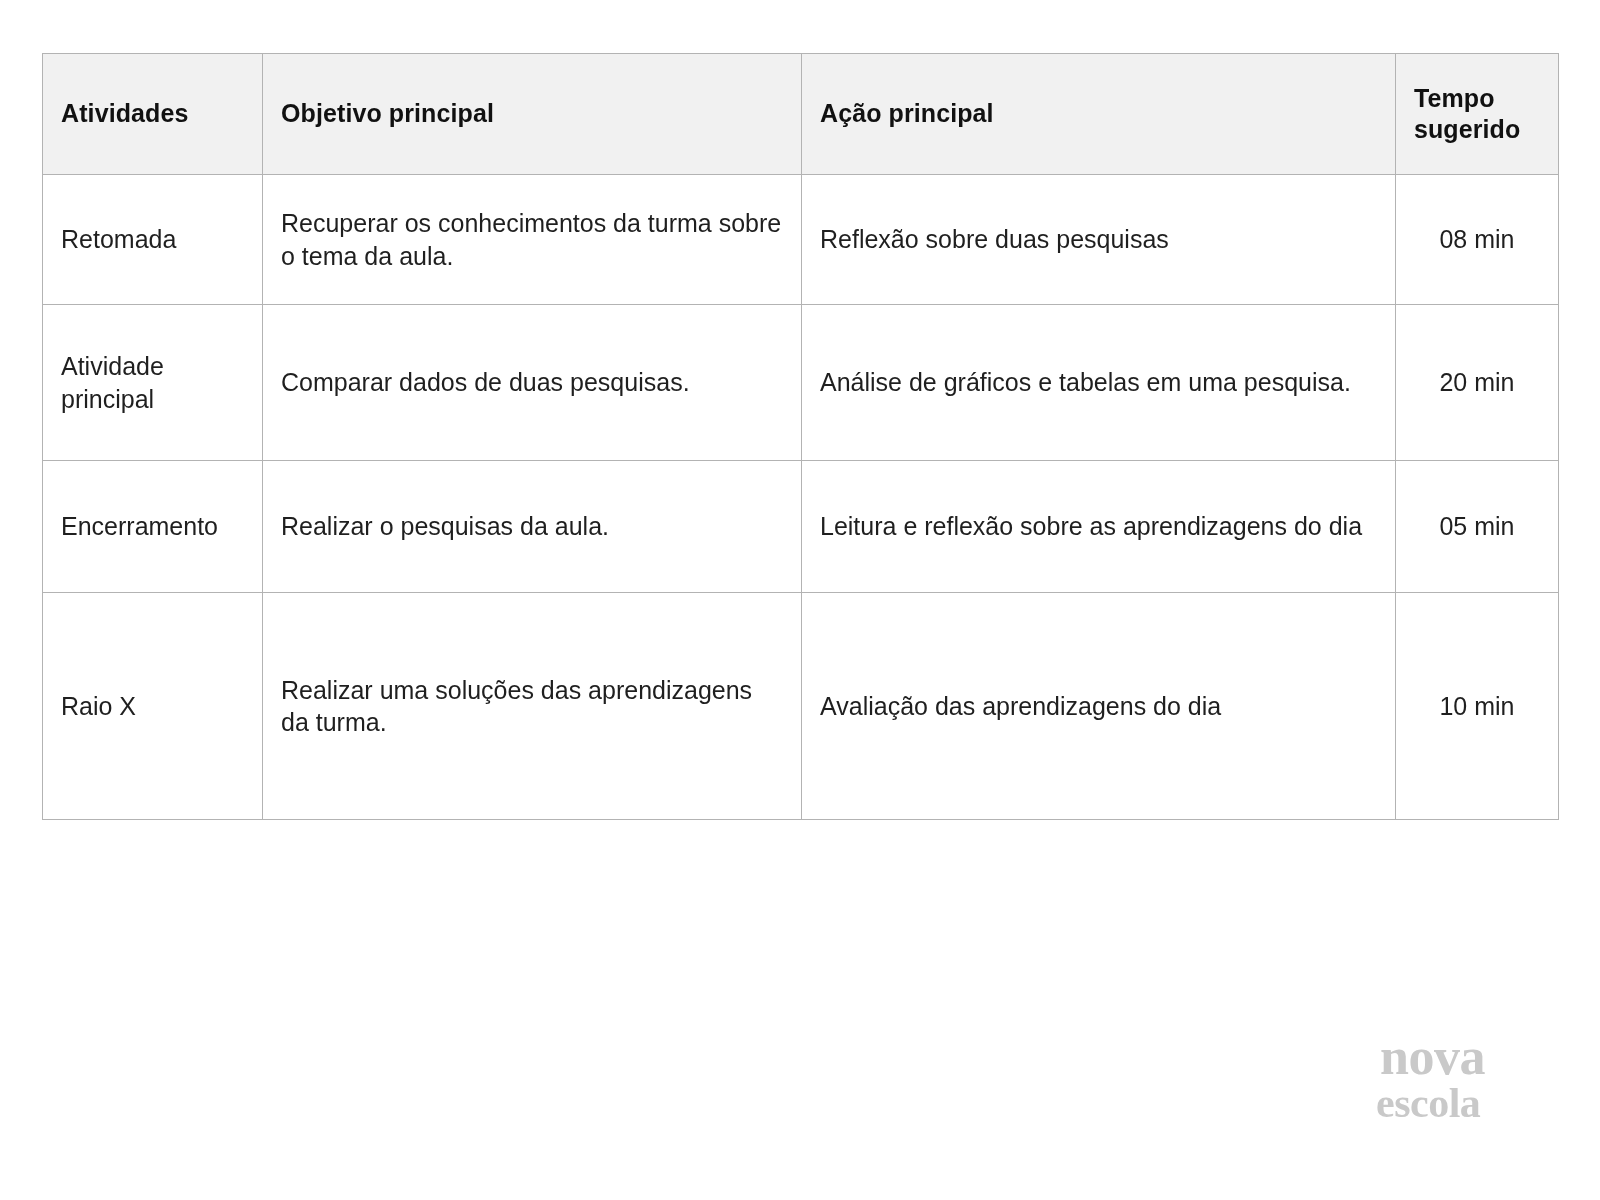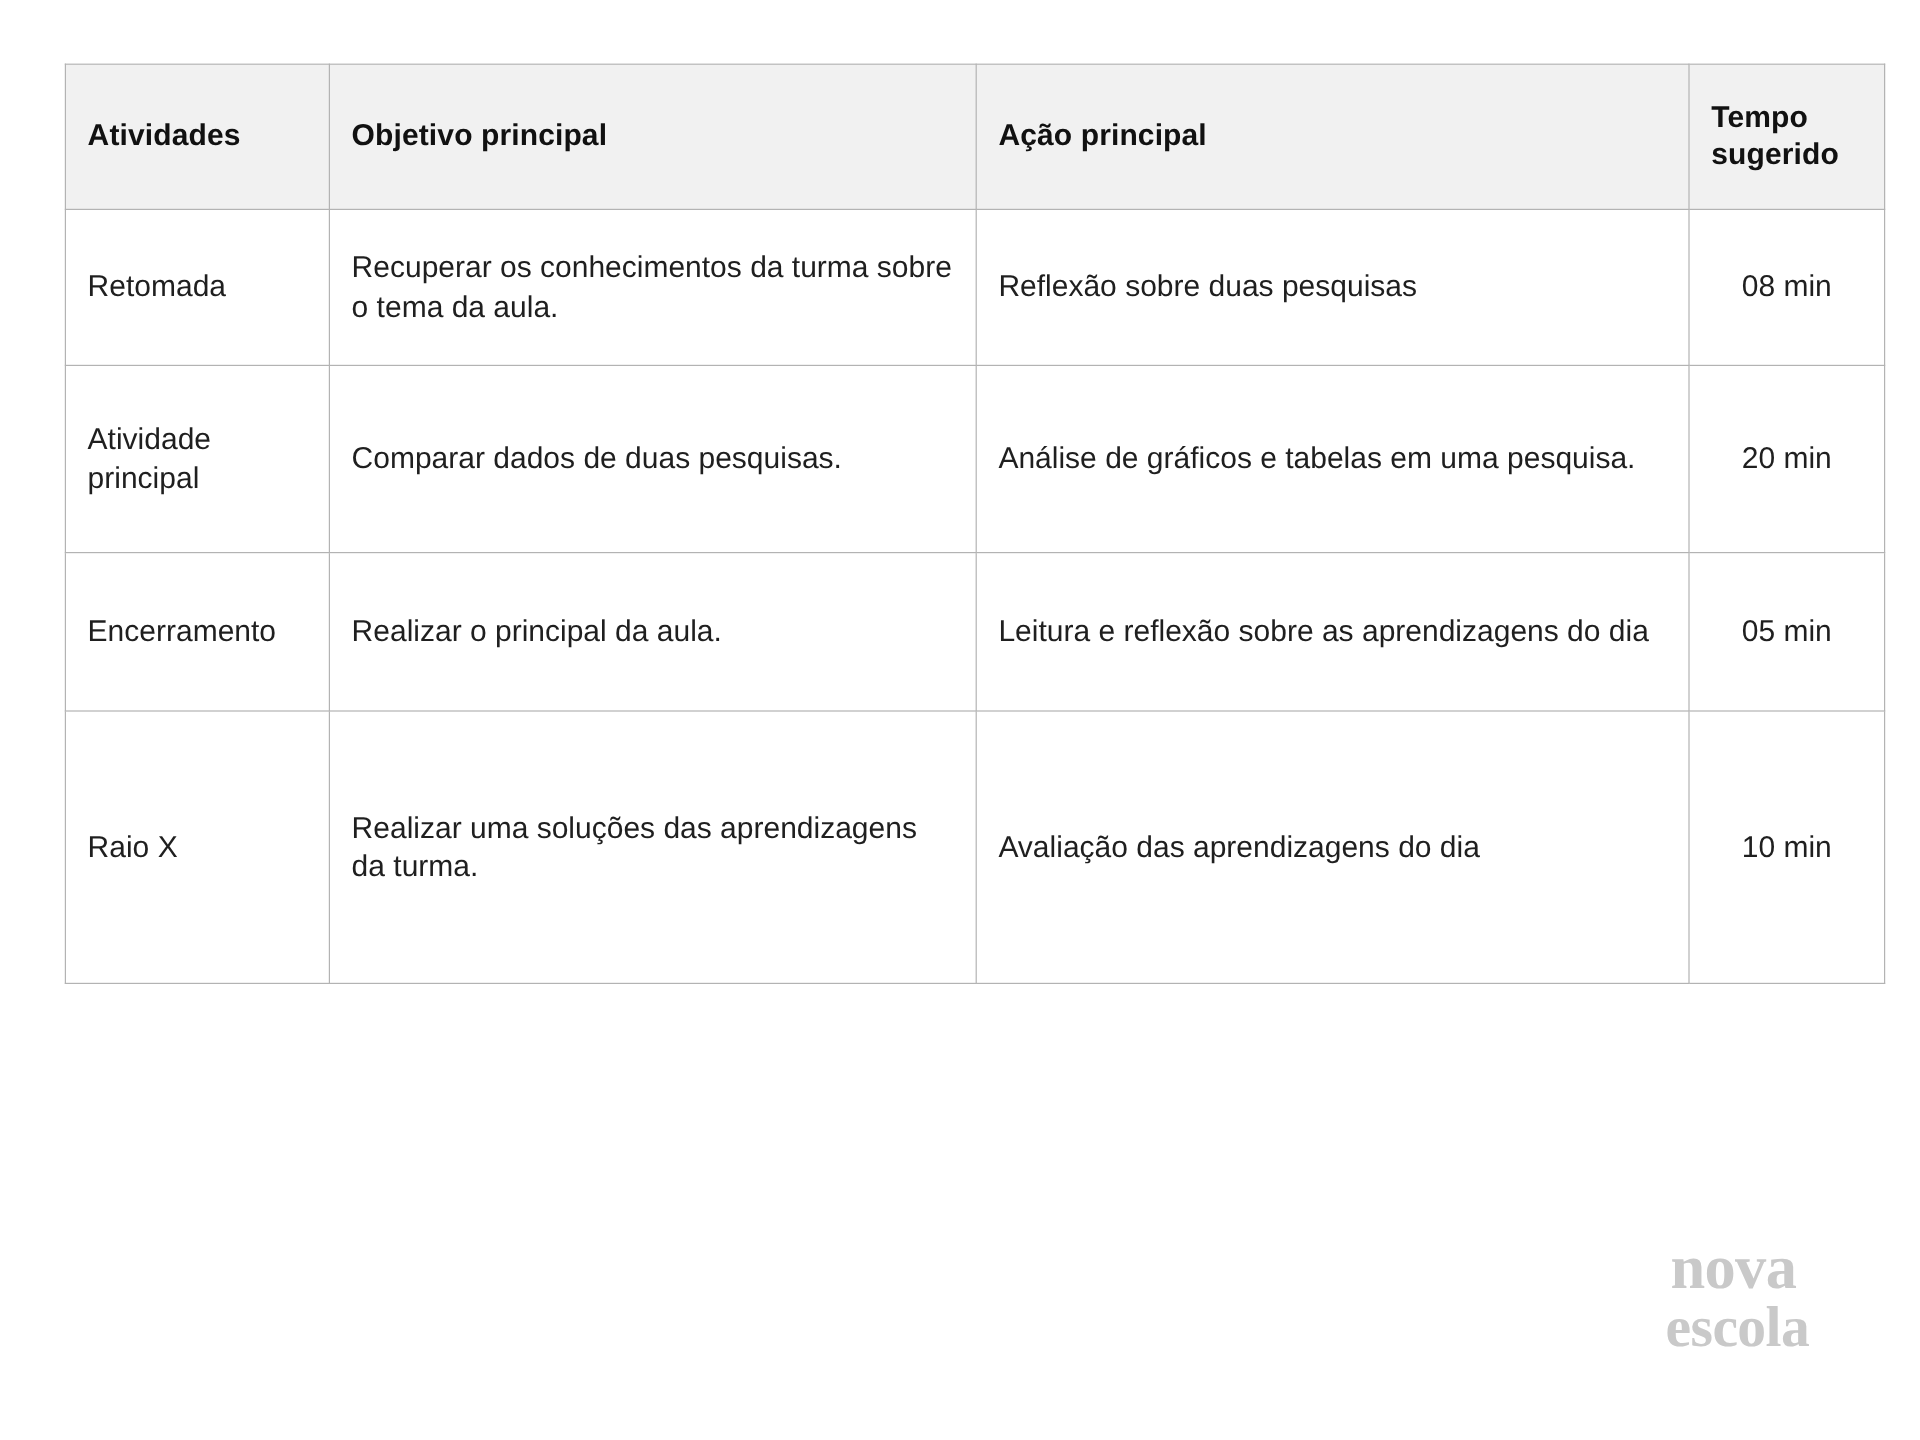--- a/index.html
+++ b/index.html
@@ -11,21 +11,21 @@
     width: 1600px;
     height: 1200px;
     position: relative;
     font-family: "Liberation Sans", sans-serif;
     color: #1a1a1a;
     overflow: hidden;
   }
 
   .page {
     position: absolute;
-    left: 12px;
+    left: 0;
     top: 0;
     width: 1335px;
     height: 1200px;
   }
 
   .lesson-table {
     position: absolute;
     left: 42px;
     top: 53px;
     width: 1516px;
@@ -92,21 +92,21 @@
     line-height: 0.98;
     letter-spacing: -0.5px;
   }
   .brand .brand-line1 {
     display: block;
     font-size: 52px;
     padding-left: 4px;
   }
   .brand .brand-line2 {
     display: block;
-    font-size: 48px;
+    font-size: 42px;
   }
 </style>
 </head>
 <body>
 
 <div class="page">
 
   <table class="lesson-table">
     <colgroup>
       <col class="c-atividades">
@@ -162,21 +162,21 @@
           <span class="cell-text">20 min</span>
         </td>
       </tr>
 
 
       <tr class="row-encerra">
         <td class="col-atividades">
           <span class="cell-text">Encerramento</span>
         </td>
         <td class="col-objetivo">
-          <span class="cell-text">Realizar o principal da aula.</span>
+          <span class="cell-text">Realizar o pesquisas da aula.</span>
         </td>
         <td class="col-acao">
           <span class="cell-text">Leitura e reflexão sobre as aprendizagens do dia</span>
         </td>
         <td class="col-tempo">
           <span class="cell-text">05 min</span>
         </td>
       </tr>
 
       <tr class="row-raiox">

